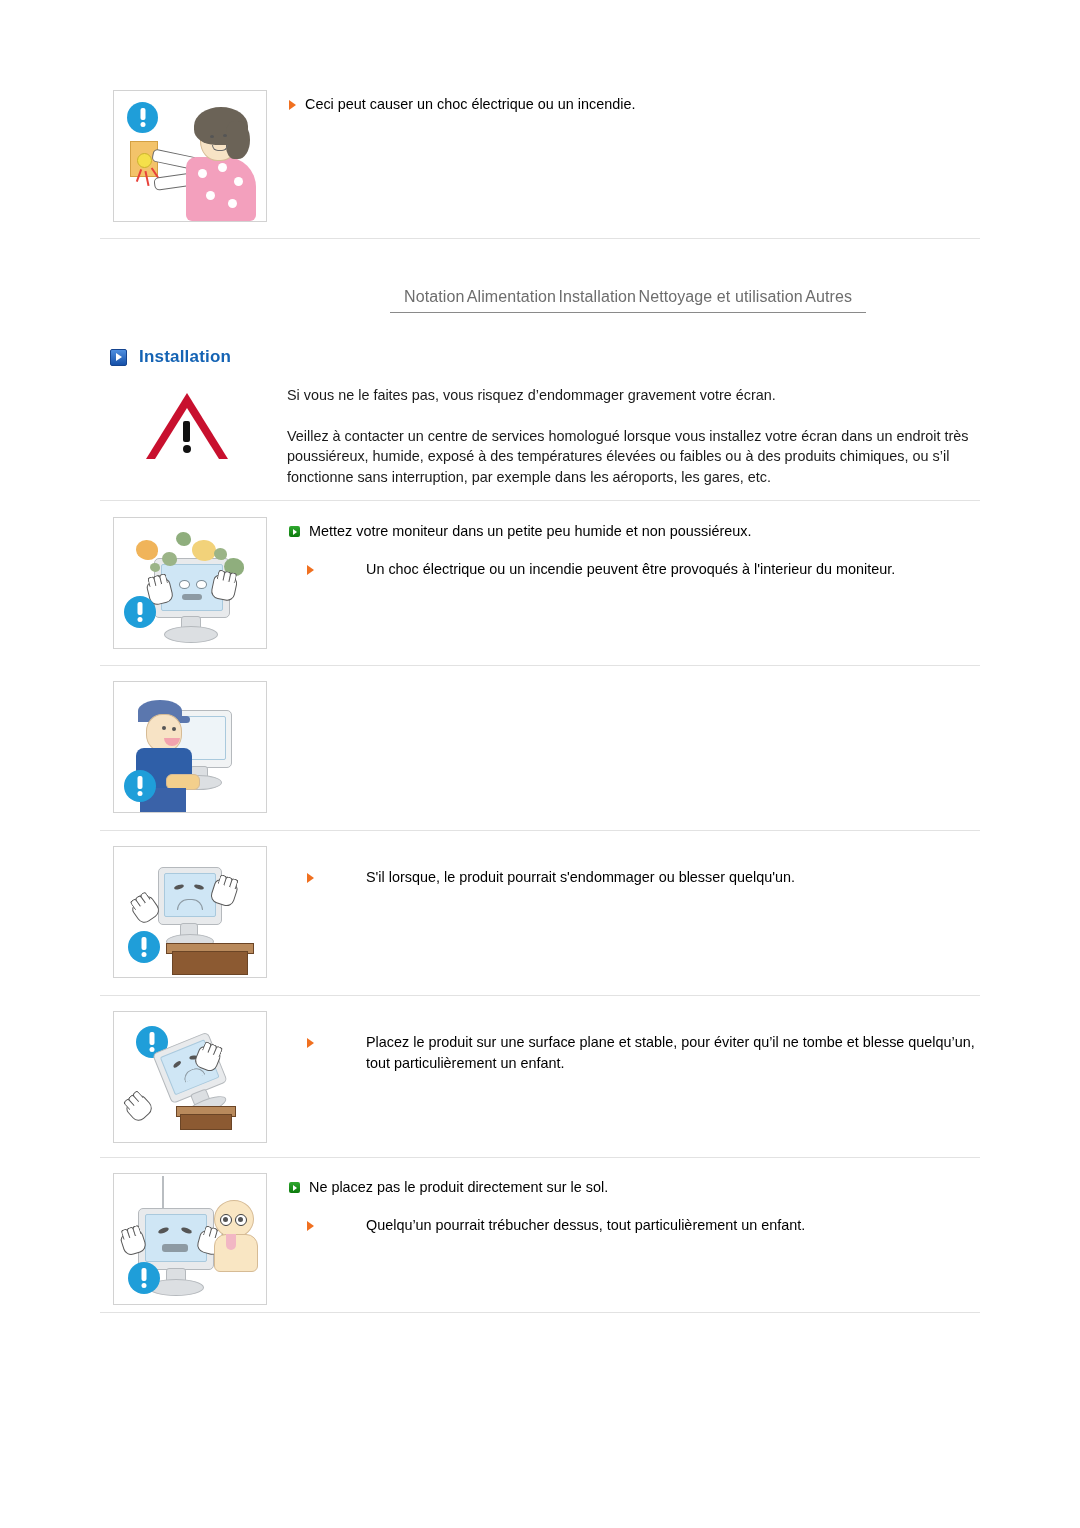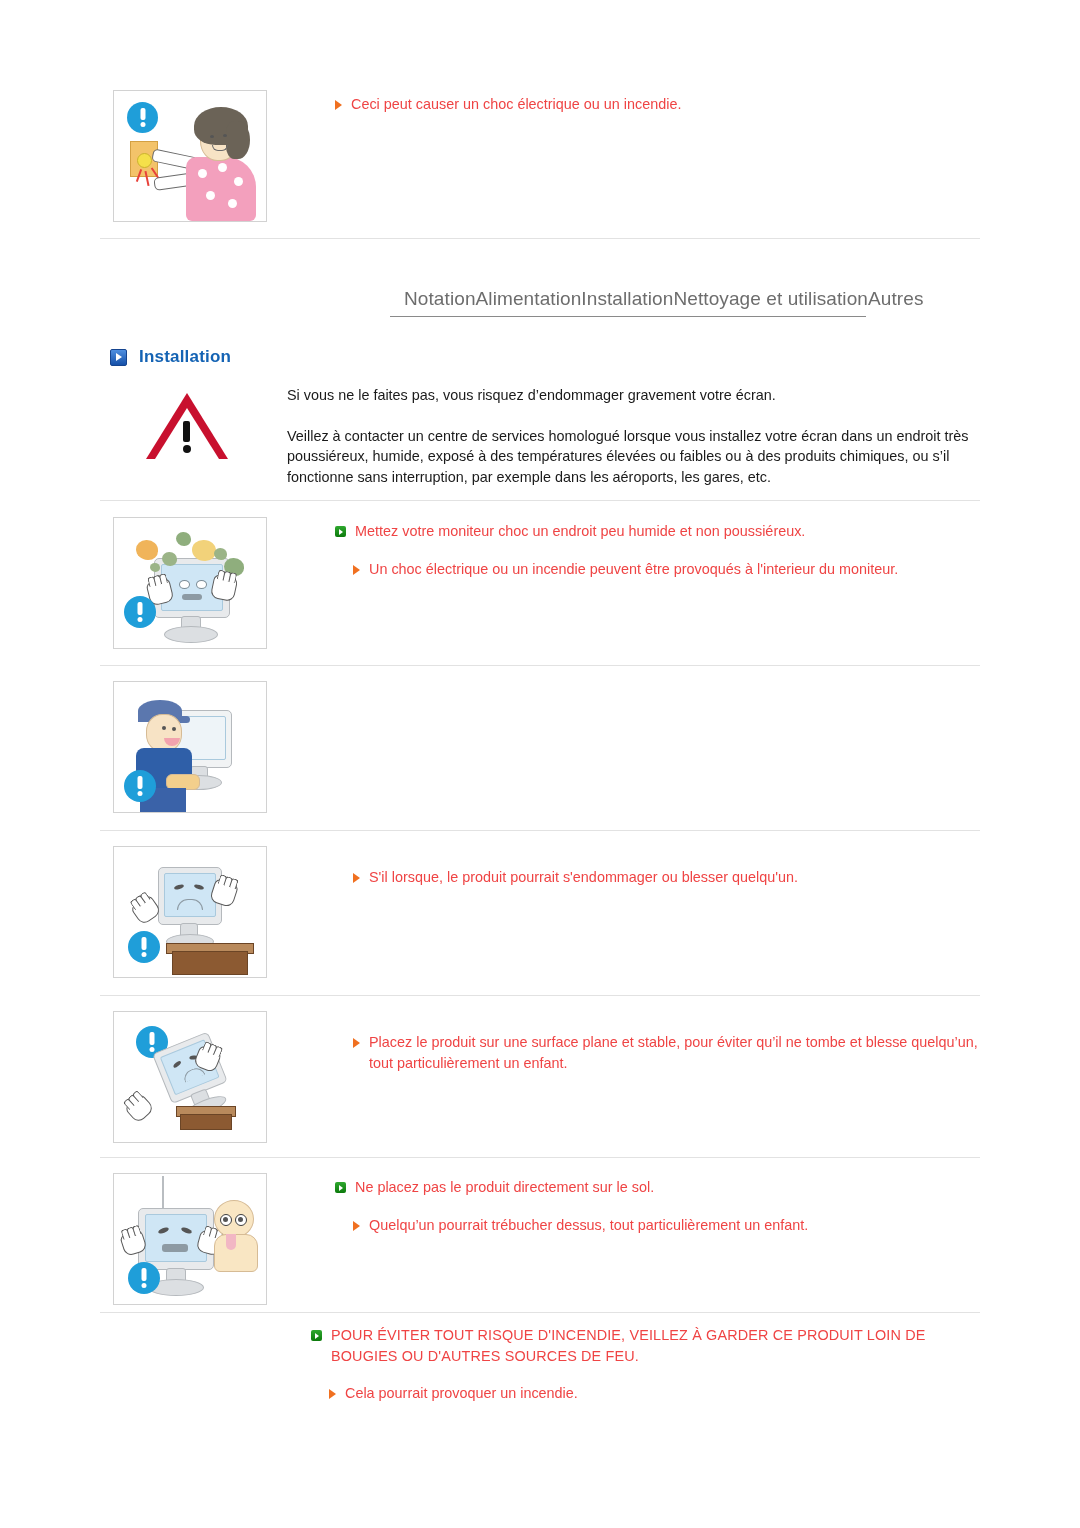--- a/index.html
+++ b/index.html
@@ -53,22 +53,21 @@
     background: #e2e2e2;
     margin: 0 100px 0 100px;
   }
 
   
   .b-line {
     display: flex;
     align-items: flex-start;
     font-size: 14.4px;
     line-height: 20.5px;
-    color: #ef4444;
-    margin-left: 46px;
+    color: #000000;
   }
   .b-line .btxt { flex: 1 1 auto; }
 
   .mk-green {
     flex: 0 0 auto;
     width: 11px;
     height: 11px;
     border-radius: 2px;
     background: linear-gradient(#2fa82f, #0c7a0c);
     position: relative;
@@ -85,34 +84,34 @@
   }
   .mk-orange {
     flex: 0 0 auto;
     width: 0; height: 0;
     border-left: 7px solid #f07020;
     border-top: 5px solid transparent;
     border-bottom: 5px solid transparent;
     margin-right: 9px;
     margin-top: 6px;
   }
-  .sub { padding-left: 18px; margin-top: 17px; }
+  .sub { padding-left: 18px; margin-top: 17px; gap: 43px; }
 
   
   .tabbar {
     position: absolute;
     left: 390px;
     top: 288px;
     width: 476px;
   }
   .tabs {
     display: flex;
     justify-content: space-between;
     align-items: flex-end;
-    font-size: 19px;
+    font-size: 16px;
     color: #6d6d6d;
     padding: 0 14px 6px 14px;
     letter-spacing: .1px;
   }
   .tabs .tab { white-space: nowrap; }
   .tabrule { height: 1px; background: #8a8a8a; }
 
   
   .heading {
     position: absolute;
@@ -416,21 +415,21 @@
         </div>
         <div class="blue-badge" style="left:10px; top:78px; width:32px; height:32px;">
           <div class="bar" style="top:6px; width:5px; height:13px;"></div>
           <div class="dot" style="top:21px; width:5px; height:5px;"></div>
         </div>
       </div>
     </div>
     <div class="txtcol">
       <div class="b-line">
         <span class="mk-green"></span>
-        <span class="btxt">Mettez votre moniteur choc un endroit peu humide et non poussiéreux.</span>
+        <span class="btxt">Mettez votre moniteur dans un petite peu humide et non poussiéreux.</span>
       </div>
       <div class="b-line sub">
         <span class="mk-orange"></span>
         <span class="btxt">Un choc électrique ou un incendie peuvent être provoqués à l'interieur du moniteur.</span>
       </div>
     </div>
   </div>
 
   <div class="hr" style="position:absolute; left:0; right:0; top:665px;"></div>
 
@@ -583,24 +582,14 @@
       </div>
       <div class="b-line sub">
         <span class="mk-orange"></span>
         <span class="btxt">Quelqu’un pourrait trébucher dessus, tout particulièrement un enfant.</span>
       </div>
     </div>
   </div>
 
   <div class="hr" style="position:absolute; left:0; right:0; top:1312px;"></div>
 
-  <div class="final-block">
-    <div class="b-line" style="padding-left:152px;">
-      <span class="mk-green"></span>
-      <span class="btxt caps">POUR ÉVITER TOUT RISQUE D'INCENDIE, VEILLEZ À GARDER CE PRODUIT LOIN DE BOUGIES OU D'AUTRES SOURCES DE FEU.</span>
-    </div>
-    <div class="b-line sub" style="padding-left:170px;">
-      <span class="mk-orange"></span>
-      <span class="btxt">Cela pourrait provoquer un incendie.</span>
-    </div>
-  </div>
 
 </div>
 
 </body></html>

